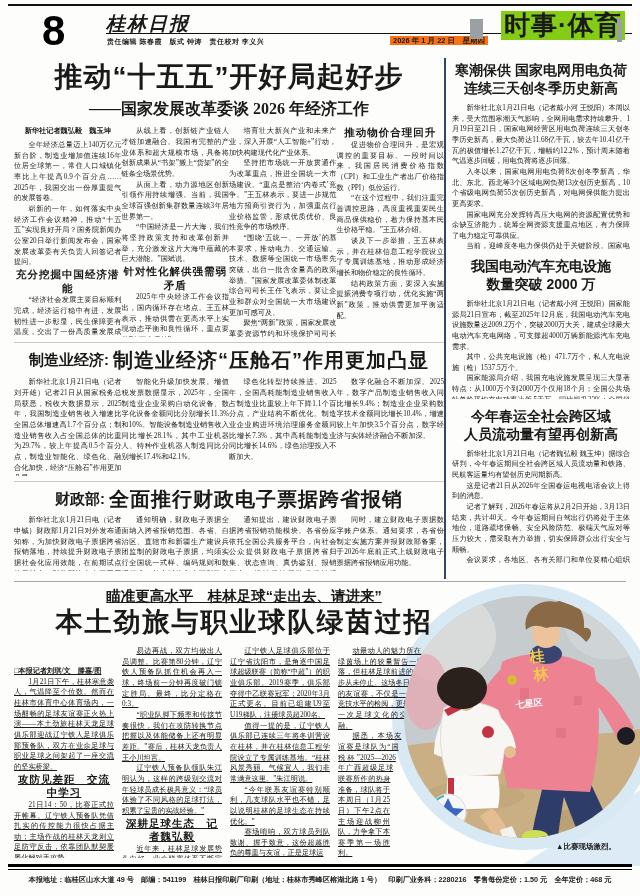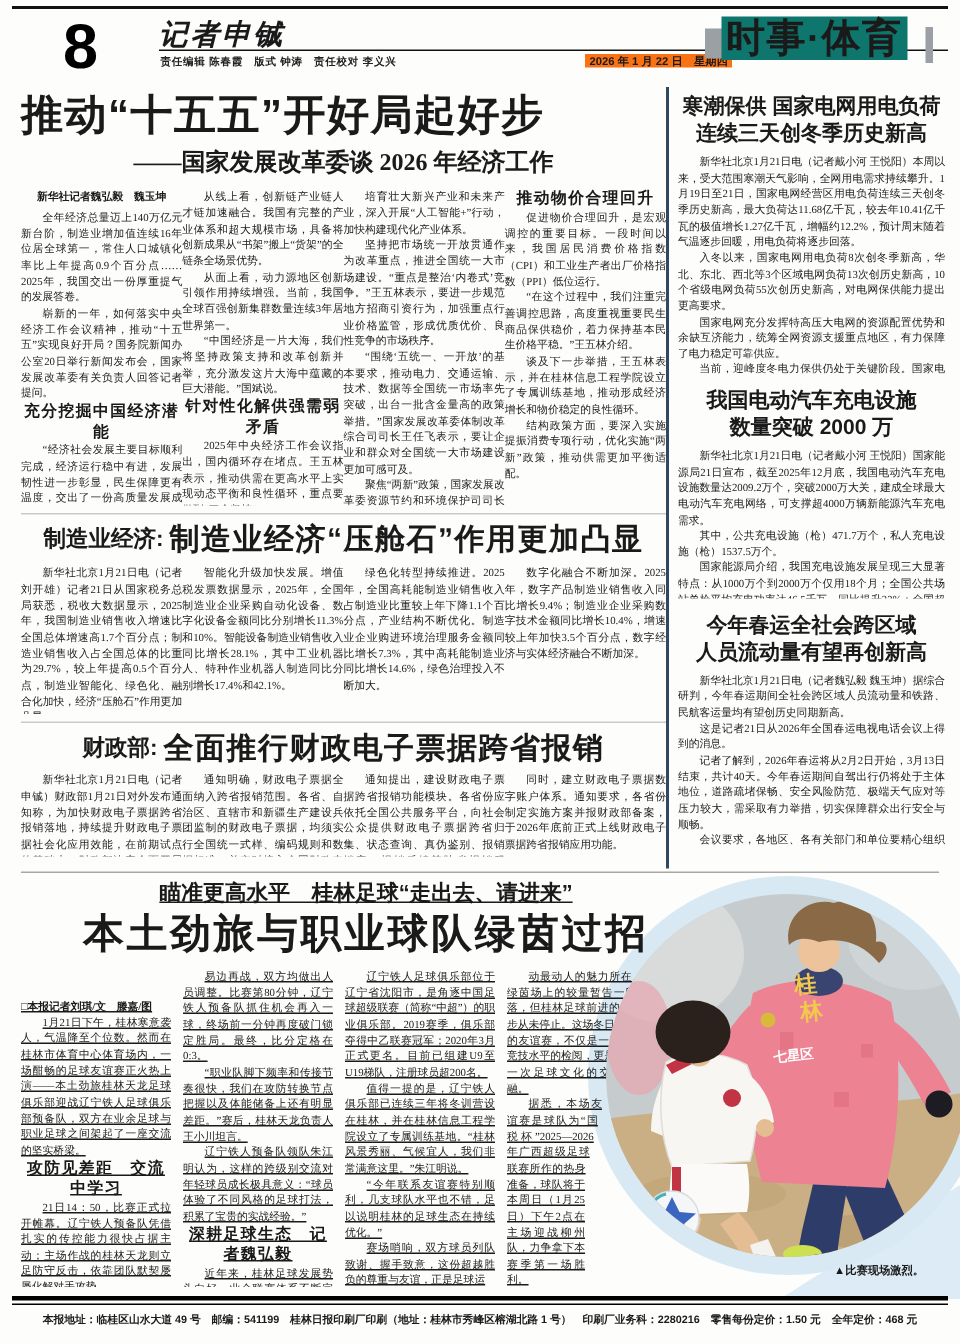--- a/index.html
+++ b/index.html
@@ -7,33 +7,33 @@
         font-family:"Liberation Serif",serif;color:#1a1a1a;}
   .abs{position:absolute;}
   
   .top-rule{left:8px;right:8px;top:4px;border-top:2px solid #111;}
   .page-num{left:42px;top:10px;font:900 42px/1 "Liberation Sans",sans-serif;color:#000;}
   .masthead{left:106px;top:14px;font:700 italic 19px/1 "DejaVu Serif",serif;letter-spacing:2px;}
   .header-rule{left:106px;right:8px;top:33px;border-top:1px solid #111;}
   .staff{left:107px;top:38px;font:700 7px/1.2 "Liberation Sans",sans-serif;color:#222;letter-spacing:.5px;}
   .date-line{left:390px;top:36px;font:700 7.5px/1.2 "Liberation Sans",sans-serif;background:#f97316;padding:0 3px;}
   .sec-block{left:470px;top:19px;width:13px;height:20px;background:#9aa0a4;}
-  .sec-title{left:481px;top:11px;font:900 26px/1.1 "Liberation Sans",sans-serif;letter-spacing:1px;background:#0f766e;padding:0 3px;}
+  .sec-title{left:501px;top:11px;font:900 26px/1.1 "Liberation Sans",sans-serif;letter-spacing:1px;background:#84cc16;padding:0 3px;}
   .sec-bar{left:617px;top:18px;width:5px;height:24px;background:#9aa0a4;}
   
   .bt{font-size:7.2px;line-height:1.48;text-align:justify;}
   .bt p{margin:0;text-indent:2em;}
   .bt p.noind{text-indent:0;margin-top:20px;}
   .byline-sm{font-weight:700;text-align:center;text-indent:0 !important;margin-bottom:3px !important;}
   .subhead{font:700 10.5px/1.3 "Liberation Sans",sans-serif;text-align:center;letter-spacing:1px;margin:6px 0 5px;text-indent:0 !important;}
   .sign{text-align:right;font-weight:700;}
   .h-div{border-top:1px solid #c9c9c9;margin:5px 0;}
   
   .main-left{left:14px;top:58px;width:430px;}
-  .lead-headline{font:900 28px/1.15 "Liberation Sans",sans-serif;letter-spacing:1px;margin-top:3px;}
+  .lead-headline{text-align:center;font:900 28px/1.15 "Liberation Sans",sans-serif;letter-spacing:1px;margin-top:3px;}
   .lead-sub{text-align:center;font:700 16px/1.2 "Liberation Serif",serif;margin-top:6px;}
   .cols{display:flex;gap:0;overflow:hidden;margin-top:8px;}
   .cols .col{flex:1 1 0;}
   .lead-cols{height:211px;}
   .art-head{text-align:center;margin-top:4px;white-space:nowrap;}
   .kicker{font:700 15px/1.2 "Liberation Sans",sans-serif;vertical-align:2px;}
   .art-title{font:900 20px/1.2 "Liberation Sans",sans-serif;letter-spacing:1px;}
   .tax-cols{height:99px;margin-top:5px;}
   .fiscal-cols{height:56px;margin-top:4px;}
   
@@ -63,21 +63,21 @@
   .foot-thin{left:8px;right:8px;top:869px;border-top:1px solid #000;}
   .foot-text{left:0;right:0;top:876px;text-align:center;font:700 7.2px/1.2 "Liberation Sans",sans-serif;}
 </style>
 </head>
 <body>
 
 <div class="page">
 
   <div class="abs top-rule"></div>
   <div class="abs page-num">8</div>
-  <div class="abs masthead">记者申铖</div>
+  <div class="abs masthead">桂林日报</div>
   <div class="abs header-rule"></div>
   <div class="abs staff">责任编辑 陈春霞　版式 钟涛　责任校对 李义兴</div>
   <div class="abs date-line">2026 年 1 月 22 日　星期四</div>
   <div class="abs sec-block"></div>
   <div class="abs sec-title">时事·体育</div>
   <div class="abs sec-bar"></div>
 
   <div class="abs main-left">
 
     <div>

